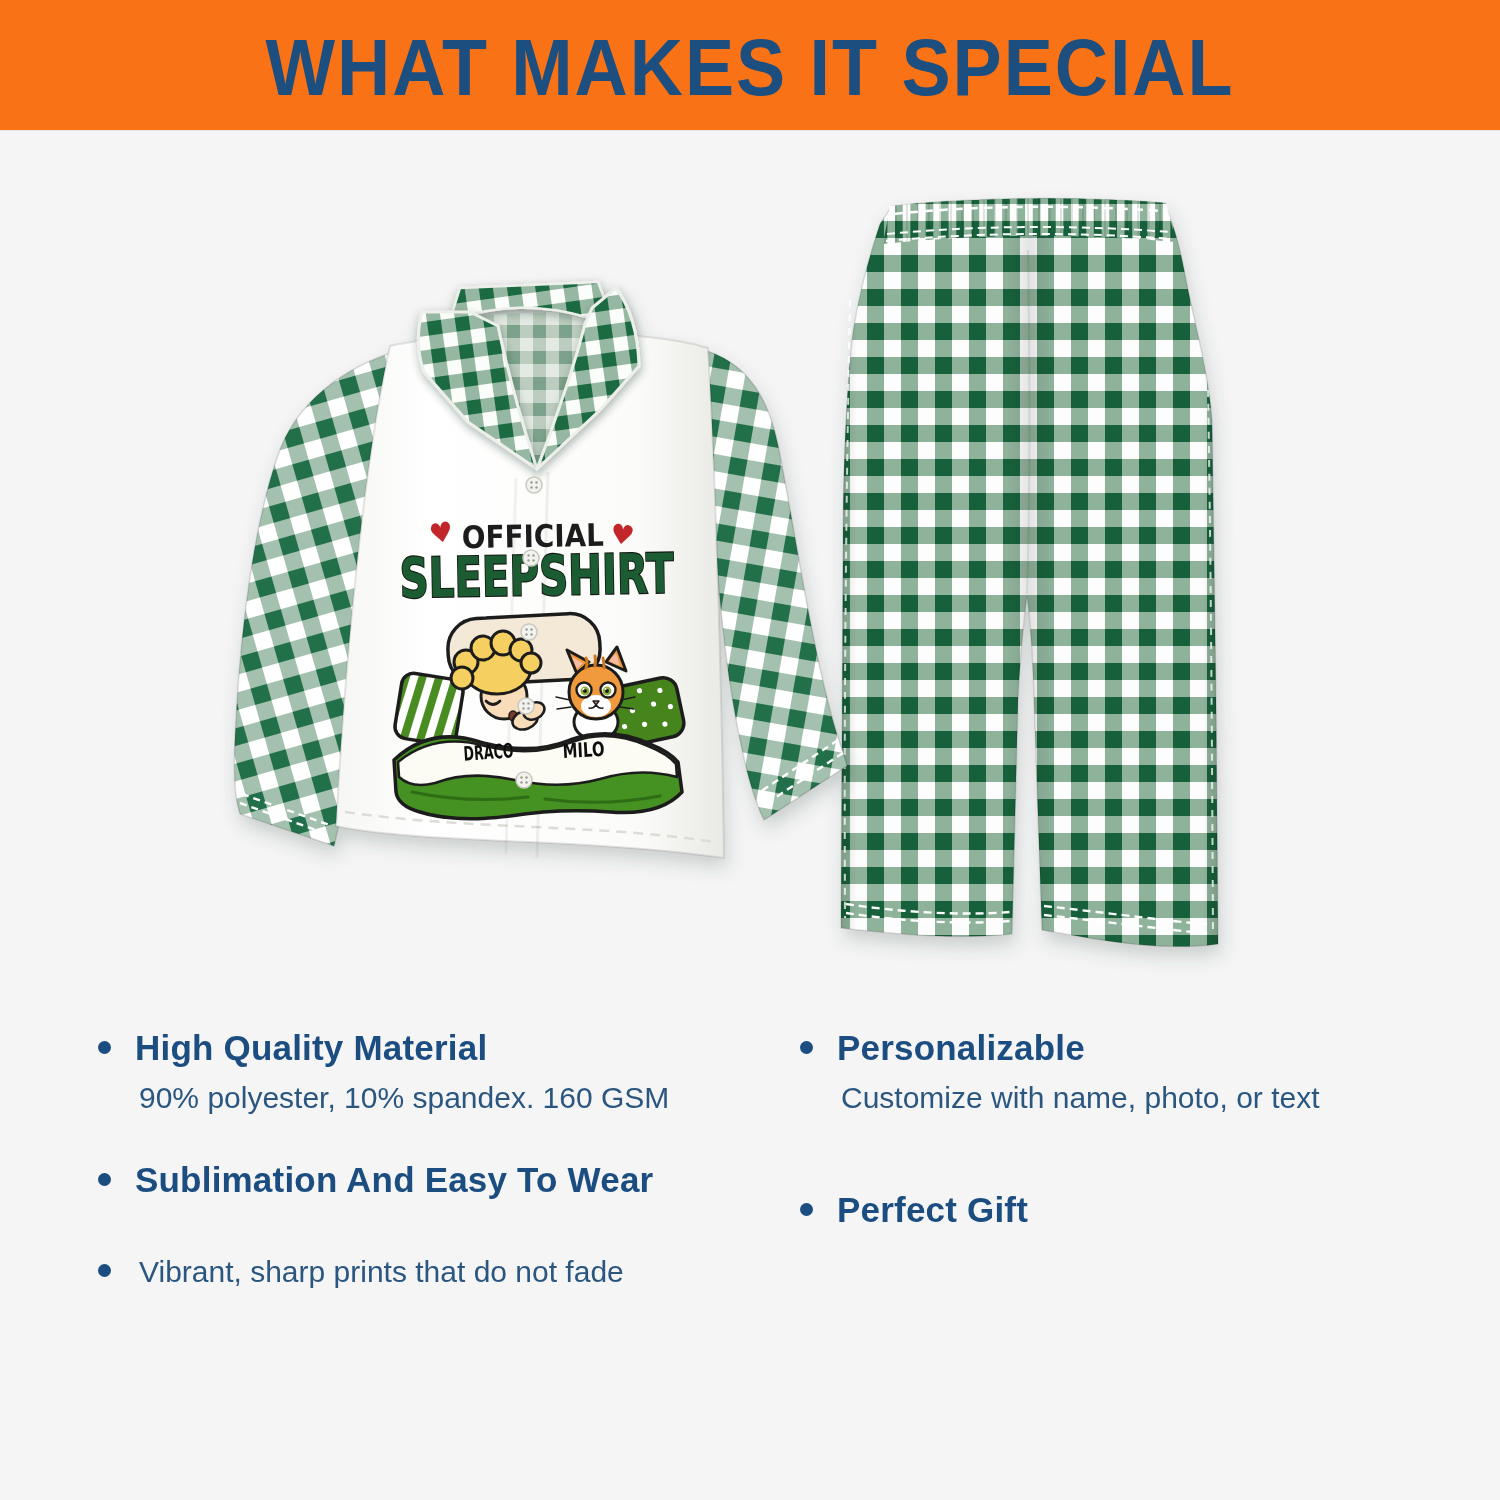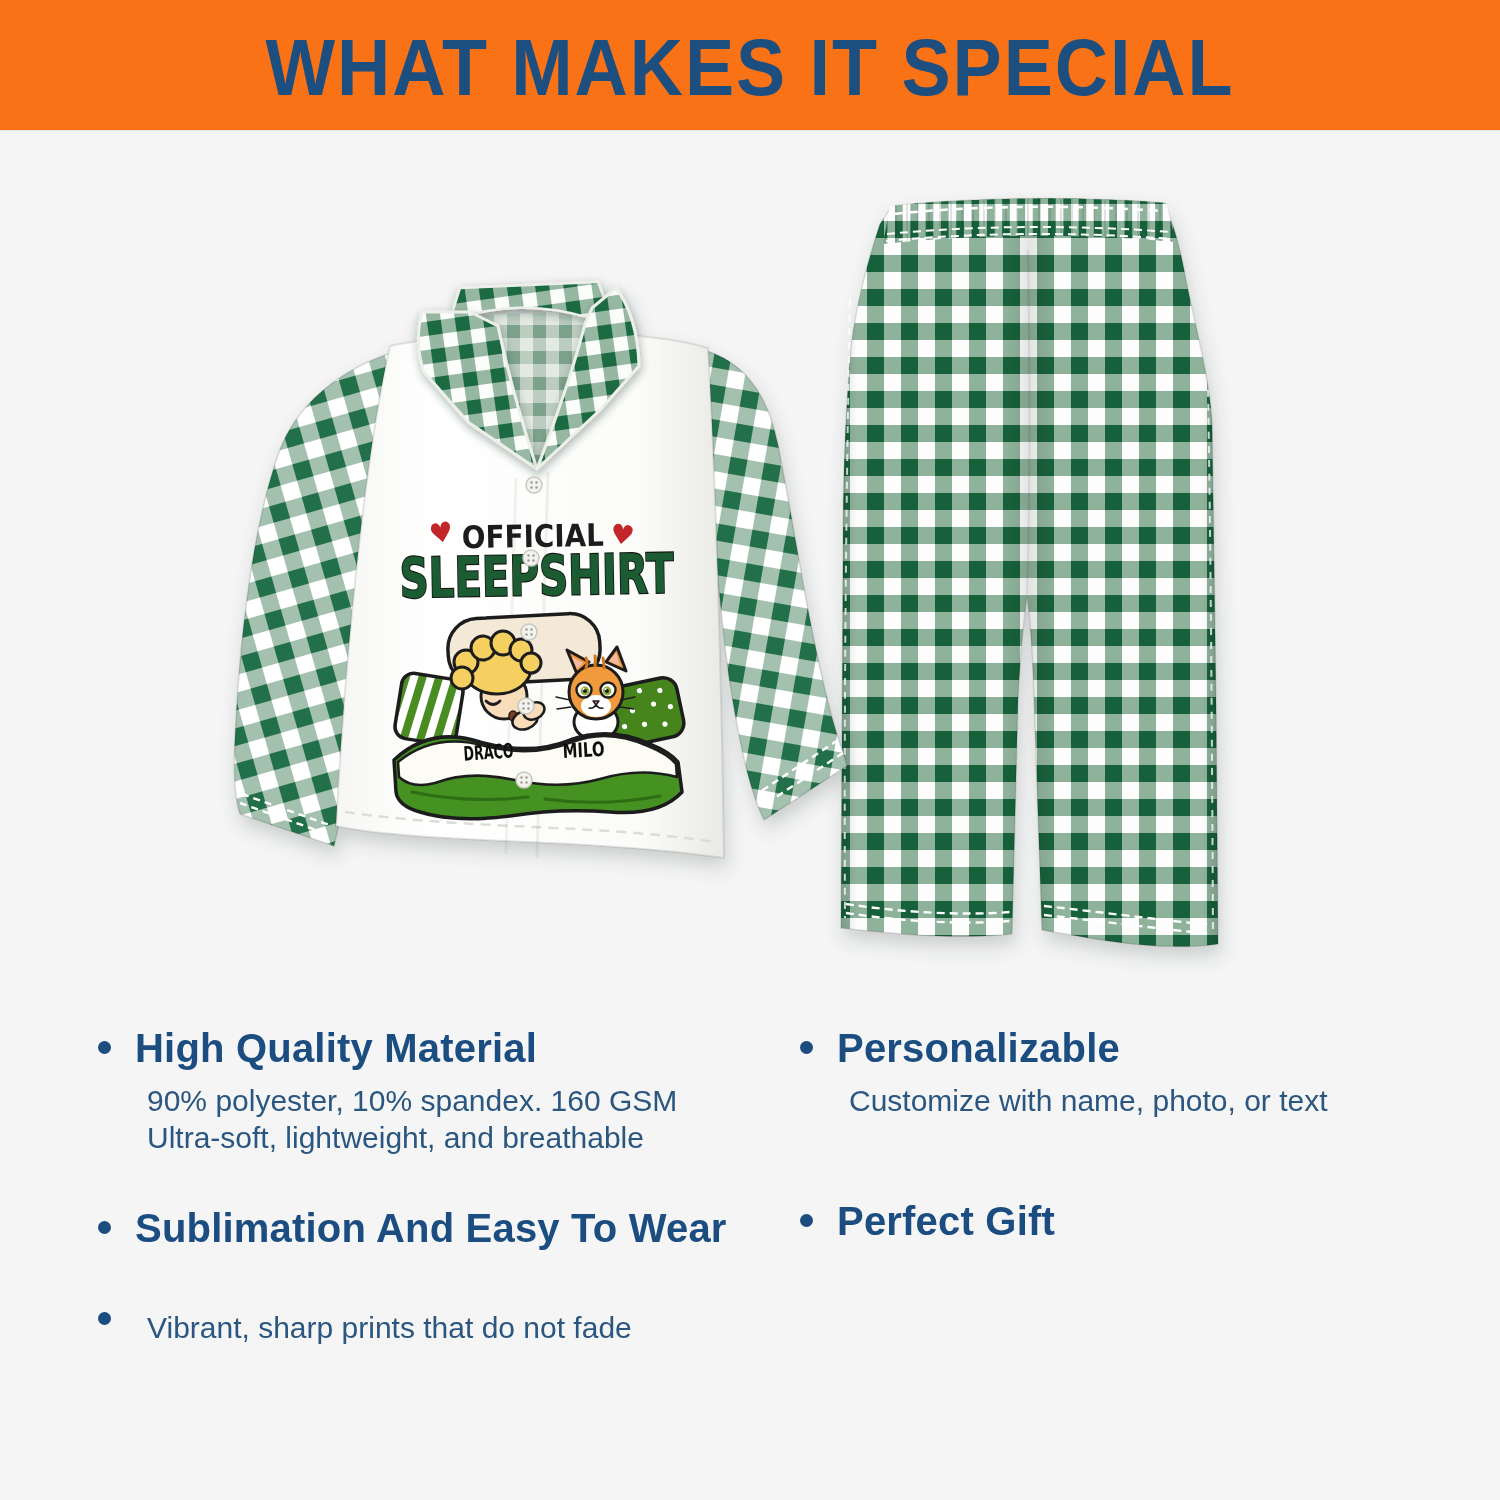--- a/index.html
+++ b/index.html
@@ -14,23 +14,23 @@
   .stage svg{position:absolute;left:0;top:0;}
   .features{position:absolute;top:1026px;left:0;width:1500px;}
   .col{position:absolute;top:0;}
   .col.left{left:98px;width:660px;}
   .col.right{left:800px;width:660px;}
   .feat{display:flex;align-items:flex-start;}
   .col.left .feat + .feat{margin-top:38px;}
   .col.right .feat + .feat{margin-top:68px;}
   .dot{flex:0 0 13px;width:13px;height:13px;border-radius:50%;
        background:#1c4d80;margin:15px 24px 0 0;}
-  .ftxt h3{margin:0 0 9px 0;font-size:40px;line-height:44px;font-weight:700;
+  .ftxt h3{margin:0 0 9px 0;font-size:35px;line-height:44px;font-weight:700;
            color:#1c4d80;letter-spacing:.2px;}
-  .ftxt p{margin:12px;font-size:30px;line-height:37px;color:#2a567f;}
+  .ftxt p{margin:4px;font-size:30px;line-height:37px;color:#2a567f;text-align:right;}
   .ftxt p span{display:block;}
   .ftxt p span:empty{display:none;}
 </style>
 </head>
 <body>
 
 <div class="header">
   <h1>WHAT MAKES IT SPECIAL</h1>
 </div>
 
@@ -249,21 +249,20 @@
 </div>
 
 <div class="features">
   <div class="col left">
     <div class="feat">
       <span class="dot"></span>
       <div class="ftxt">
         <h3>High Quality Material</h3>
         <p>
             <span>90% polyester, 10% spandex. 160 GSM</span>
-            <span>Ultra-soft, lightweight, and breathable</span>
           </p>
       </div>
     </div>
     <div class="feat">
       <span class="dot"></span>
       <div class="ftxt">
         <h3>Sublimation And Easy To Wear</h3>
       </div>
     </div>
     <div class="feat">

